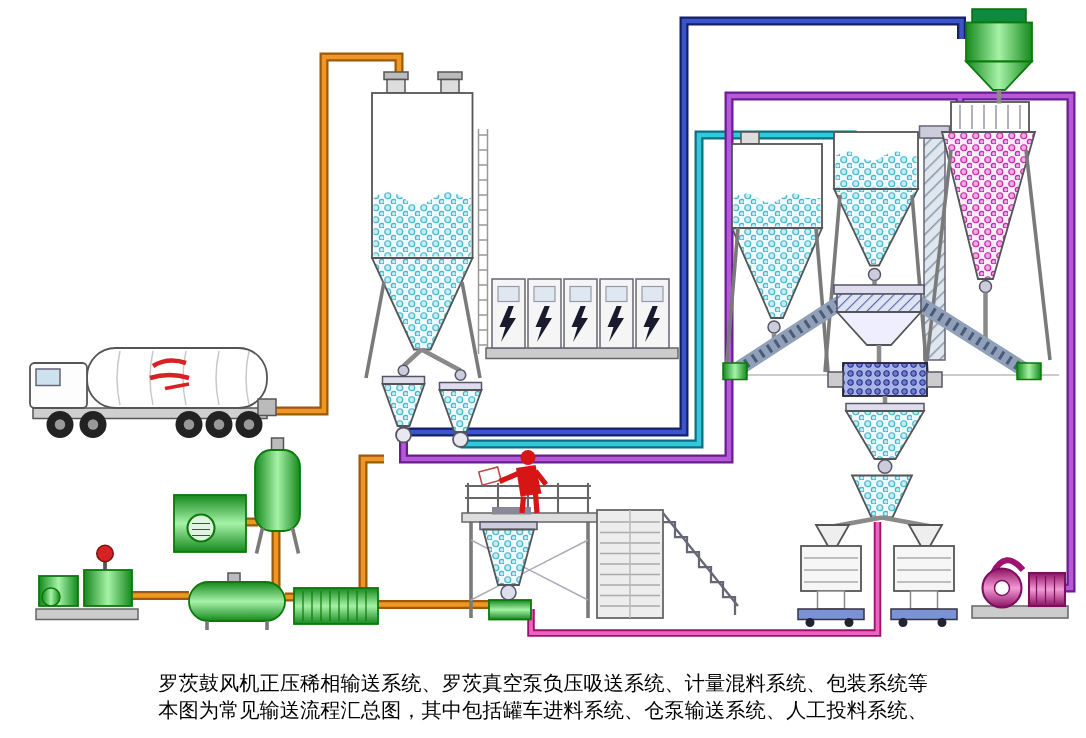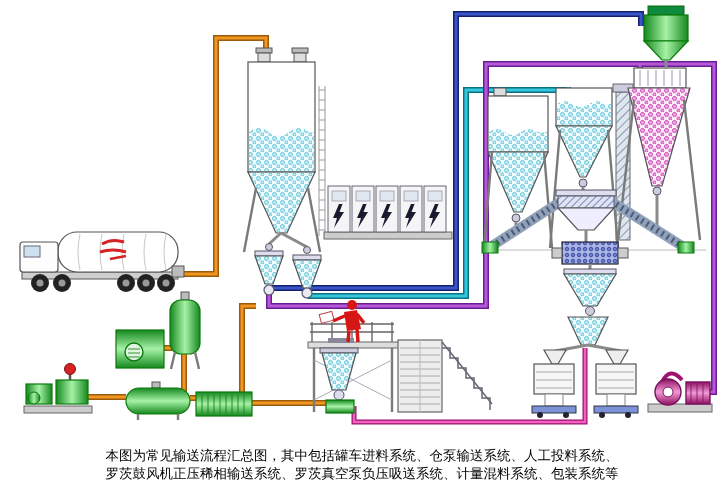--- a/index.html
+++ b/index.html
@@ -345,15 +345,15 @@
     <rect x="126" y="388" width="64" height="26" rx="13" fill="url(#gGv)" stroke="#0a7a0a" stroke-width="1.2"></rect>
     <path class="leg" d="M138,414 L138,420 M178,414 L178,420"></path>
   </g>
   <g>
     <rect x="196" y="392" width="56" height="24" fill="url(#gGv)" stroke="#0a7a0a" stroke-width="1.2"></rect>
     <path d="M202,394 v20 M208,394 v20 M214,394 v20 M220,394 v20 M226,394 v20 M232,394 v20 M238,394 v20 M244,394 v20" stroke="#0b7b0b" stroke-width="0.8"></path>
   </g>
 </svg>
 
 <div class="caption">
+  <div>罗茨鼓风机正压稀相输送系统、罗茨真空泵负压吸送系统、计量混料系统、包装系统等</div>
   <div>本图为常见输送流程汇总图，其中包括罐车进料系统、仓泵输送系统、人工投料系统、</div>
-  <div>罗茨鼓风机正压稀相输送系统、罗茨真空泵负压吸送系统、计量混料系统、包装系统等</div>
 </div>
 
 </body></html>

